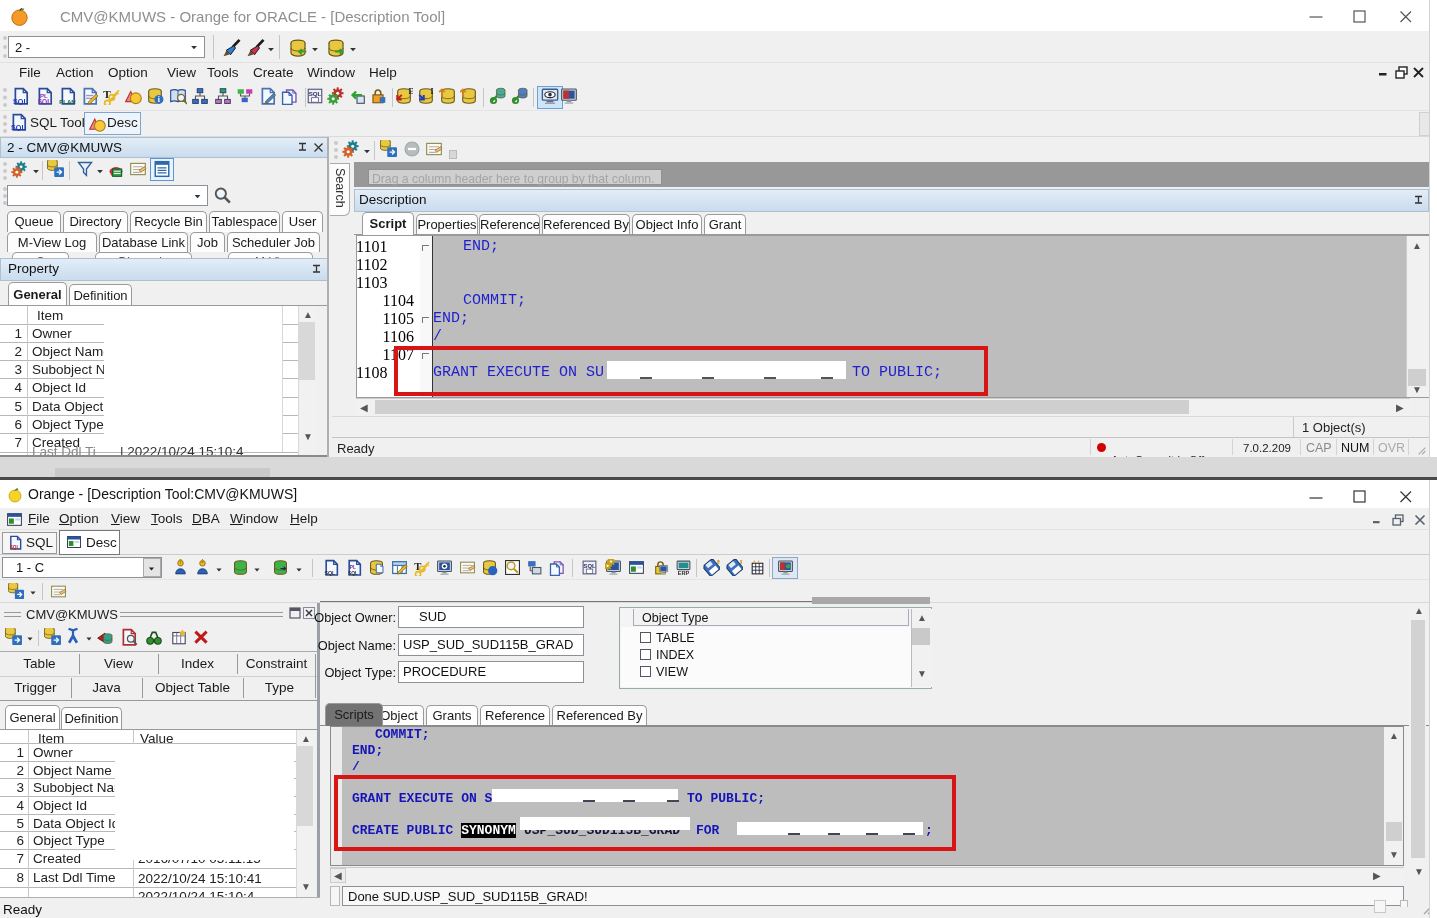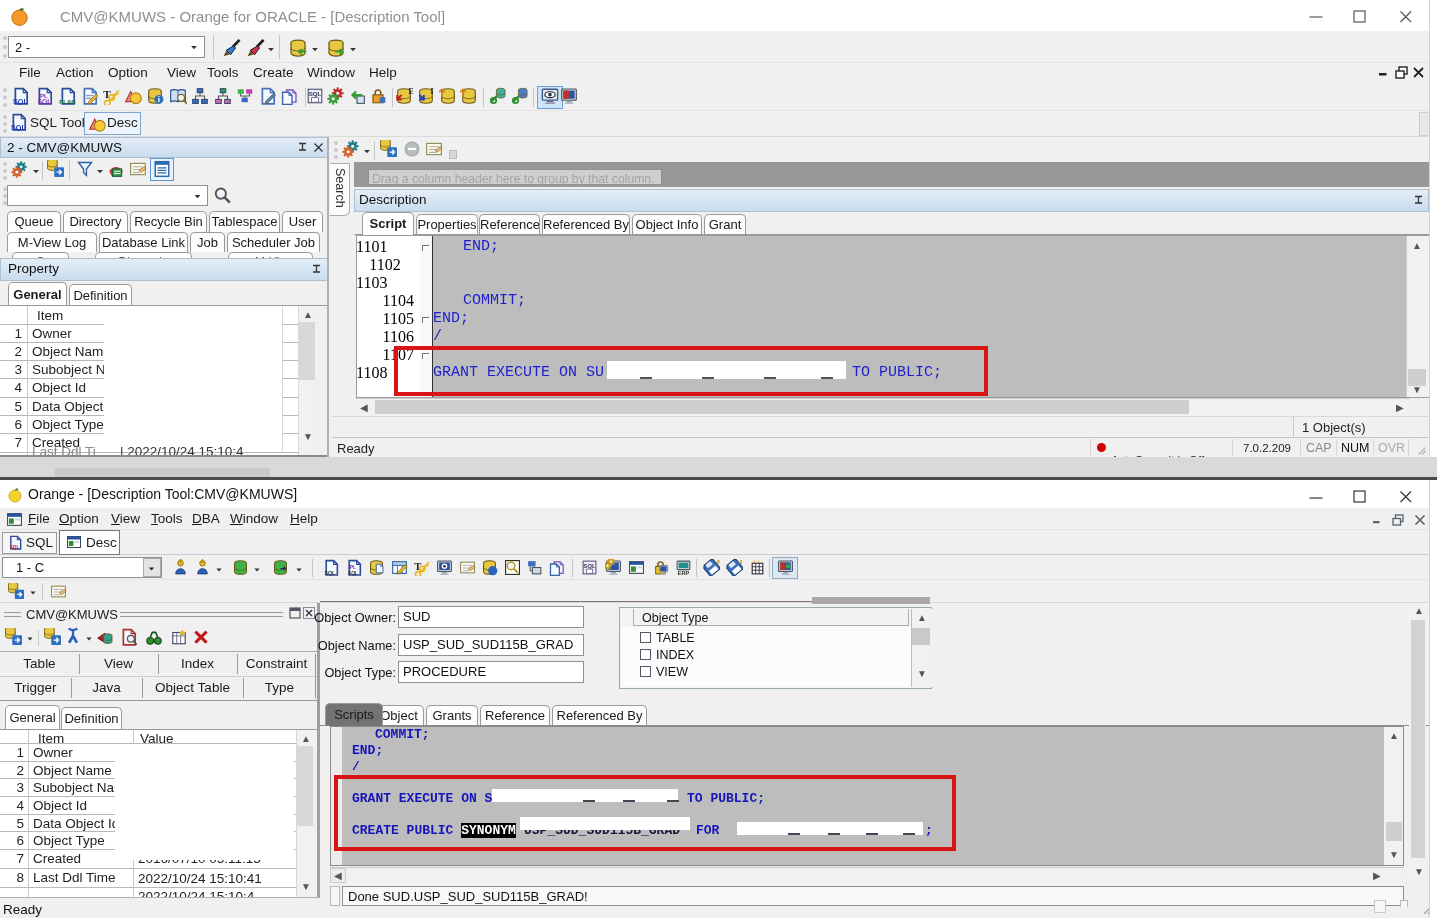--- a/index.html
+++ b/index.html
@@ -508,21 +508,21 @@
 <div class="tab" style="left:416px;top:214px;width:62px;height:20px;line-height:19px">Properties</div>
 <div class="tab" style="left:479px;top:214px;width:61px;height:20px;line-height:19px">Reference</div>
 <div class="tab" style="left:542px;top:214px;width:88px;height:20px;line-height:19px">Referenced By</div>
 <div class="tab" style="left:632px;top:214px;width:70px;height:20px;line-height:19px">Object Info</div>
 <div class="tab" style="left:704px;top:214px;width:42px;height:20px;line-height:19px">Grant</div>
 <div class="ab" style="left:356px;top:235px;width:1073px;height:163px;background:#fff;border:1px solid #9a9a9a"></div>
 <div class="ab" style="left:420px;top:236px;width:12px;height:161px;background:#f8f8f8"></div>
 <div class="ab" style="left:432px;top:236px;width:1px;height:161px;background:#333"></div>
 <div class="ab" style="left:433px;top:236px;width:973px;height:161px;background:#bdbdbd"></div>
 <div class="t" style="left:356px;top:238px;width:58px;font-family:'Liberation Serif',serif;font-size:16px;color:#000">1101</div>
-<div class="t" style="left:356px;top:256px;width:58px;text-align:center;font-family:'Liberation Serif',serif;font-size:16px;color:#000">1102</div>
+<div class="t" style="left:356px;top:256px;width:58px;text-align:left;font-family:'Liberation Serif',serif;font-size:16px;color:#000">1102</div>
 <div class="t" style="left:356px;top:274px;width:58px;text-align:left;font-family:'Liberation Serif',serif;font-size:16px;color:#000">1103</div>
 <div class="t" style="left:356px;top:292px;width:58px;text-align:right;font-family:'Liberation Serif',serif;font-size:16px;color:#000">1104</div>
 <div class="t" style="left:356px;top:310px;width:58px;text-align:right;font-family:'Liberation Serif',serif;font-size:16px;color:#000">1105</div>
 <div class="t" style="left:356px;top:328px;width:58px;text-align:right;font-family:'Liberation Serif',serif;font-size:16px;color:#000">1106</div>
 <div class="t" style="left:356px;top:346px;width:58px;text-align:right;font-family:'Liberation Serif',serif;font-size:16px;color:#000">1107</div>
 <div class="t" style="left:356px;top:364px;width:58px;font-family:'Liberation Serif',serif;font-size:16px;color:#000">1108</div>
 <div class="ab" style="left:422px;top:245px;width:7px;height:6px;border-left:1px solid #777;border-top:1px solid #777"></div>
 <div class="ab" style="left:422px;top:317px;width:7px;height:6px;border-left:1px solid #777;border-top:1px solid #777"></div>
 <div class="ab" style="left:422px;top:353px;width:7px;height:6px;border-left:1px solid #777;border-top:1px solid #777"></div>
 <div class="t mono blue" style="left:463px;top:238px;font-size:15px">END;</div>
@@ -999,21 +999,21 @@
   </div>
 <div class="ab" style="left:115px;top:744px;width:179px;height:116px;background:#fff"></div>
 <div class="sb" style="left:296px;top:730px;width:18px;height:167px;border-left:1px solid #d8d8d8"></div>
 <div class="arr" style="left:301px;top:733px">▲</div>
 <div class="arr" style="left:301px;top:881px">▼</div>
 <div class="ab" style="left:297px;top:746px;width:16px;height:80px;background:#d8d8d8"></div>
 <div class="ab" style="left:320px;top:601px;width:495px;height:1px;background:#777"></div>
 <div class="t" style="left:312px;top:610px;width:84px;text-align:right;font-size:12.8px;color:#111">Object Owner:</div>
 <div class="t" style="left:312px;top:638px;width:84px;text-align:right;font-size:12.8px;color:#111">Object Name:</div>
 <div class="t" style="left:312px;top:665px;width:84px;text-align:right;font-size:12.8px;color:#111">Object Type:</div>
-<div class="fld" style="left:398px;top:606px;width:186px;height:22px"><span style="margin-left:4px;line-height:20px">SUD</span></div>
+<div class="fld" style="left:398px;top:606px;width:186px;height:22px"><span style="margin-left:20px;line-height:20px">SUD</span></div>
 <div class="fld" style="left:398px;top:634px;width:186px;height:22px"><span style="margin-left:4px;line-height:20px">USP_SUD_SUD115B_GRAD</span></div>
 <div class="fld" style="left:398px;top:661px;width:186px;height:22px"><span style="margin-left:4px;line-height:20px">PROCEDURE</span></div>
 <div class="ab" style="left:812px;top:597px;width:118px;height:7px;background:#a8a8a8"></div>
 <div class="ab" style="left:619px;top:607px;width:313px;height:82px;background:#f4f4f4;border:1px solid #9aa"></div>
 <div class="ab" style="left:621px;top:627px;width:290px;height:60px;background:#fbfbfb"></div>
 <div class="ab" style="left:633px;top:609px;width:276px;height:17px;background:#f2f2f2;border:1px solid #aab;border-top:none"></div>
 <div class="t" style="left:642px;top:611px;font-size:12.5px;color:#111">Object Type</div>
 <div class="ab" style="left:640px;top:632px;width:11px;height:11px;background:#fff;border:1px solid #556"></div>
 <div class="t" style="left:656px;top:631px;font-size:12.5px;color:#111">TABLE</div>
 <div class="ab" style="left:640px;top:649px;width:11px;height:11px;background:#fff;border:1px solid #556"></div>

